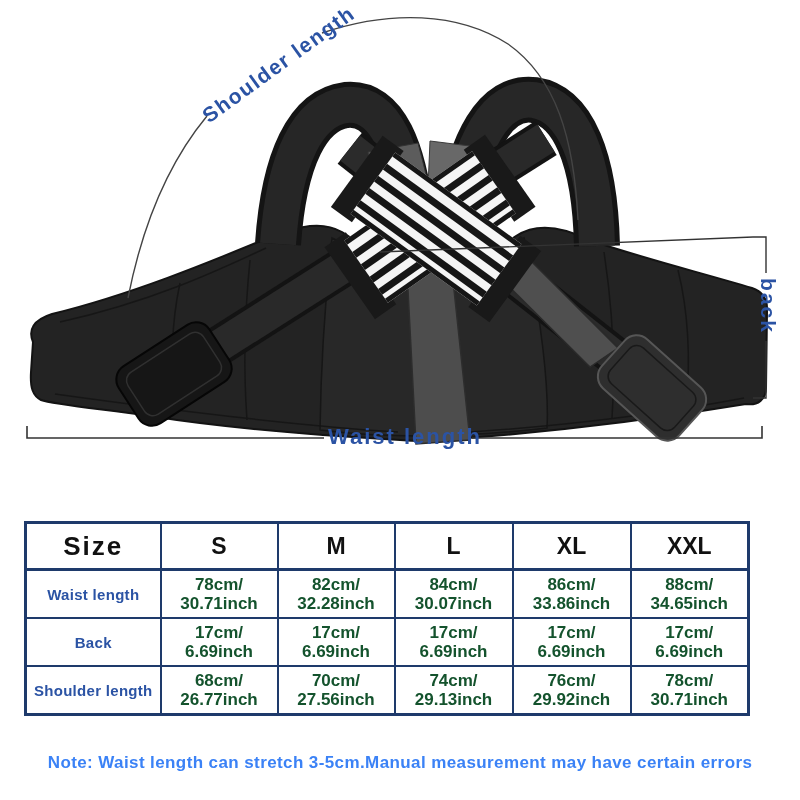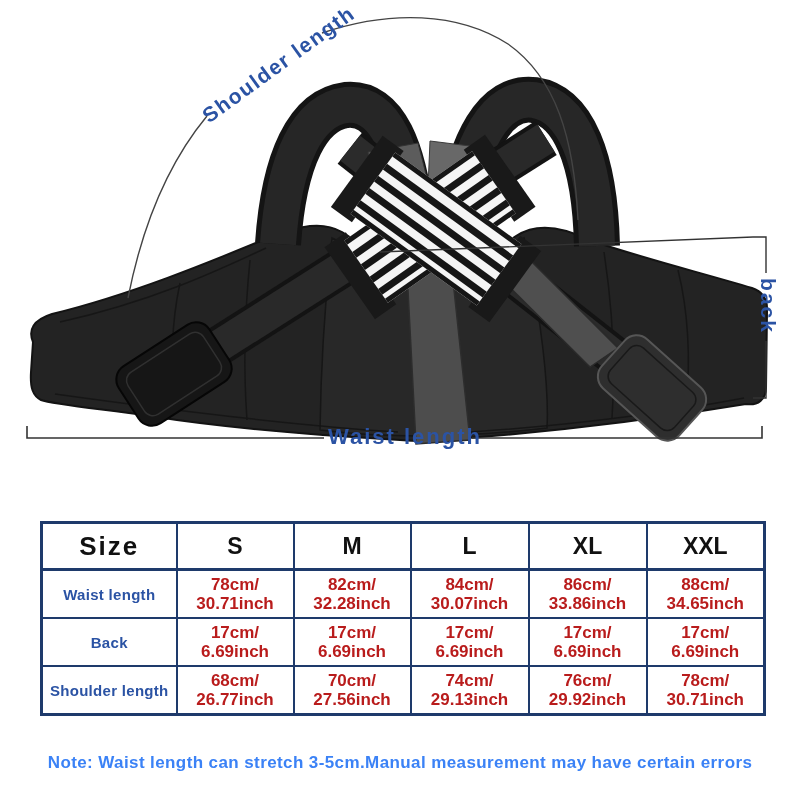--- a/index.html
+++ b/index.html
@@ -16,37 +16,37 @@
     transform:rotate(-36deg);transform-origin:0 50%;
   }
   #back-label{
     left:768px;top:306px;font-size:21px;letter-spacing:2px;
     transform:translate(-50%,-50%) rotate(90deg);
   }
   #waist-label{
     left:328px;top:424px;font-size:22px;letter-spacing:2px;
   }
   table#size-table{
-    position:absolute;left:40px;top:521px;width:723px;
+    position:absolute;left:24px;top:521px;width:723px;
     border-collapse:collapse;table-layout:fixed;text-align:center;
     border:3px solid #1e3a6b;
   }
   #size-table th,#size-table td{
     border:2px solid #1e3a6b;padding:0;vertical-align:middle;
   }
   #size-table thead th{
     font-size:23px;font-weight:bold;color:#111;height:44px;
     border-bottom:3px solid #1e3a6b;
   }
   #size-table thead th.size-head{font-size:26px;letter-spacing:2px;}
   #size-table tbody th{
     color:#2b53a4;font-size:15px;font-weight:bold;letter-spacing:0.3px;
   }
   #size-table tbody td{
-    font-size:17px;font-weight:bold;color:#b91c1c;line-height:19px;height:46px;
+    font-size:17px;font-weight:bold;color:#14532d;line-height:19px;height:46px;
   }
   #note-line{
     position:absolute;left:0;right:0;top:753px;text-align:center;
     color:#3b82f6;font-weight:bold;font-size:17px;letter-spacing:0.4px;
   }
 </style>
 </head>
 <body>
 
 <svg width="800" height="515" viewBox="0 0 800 515">

